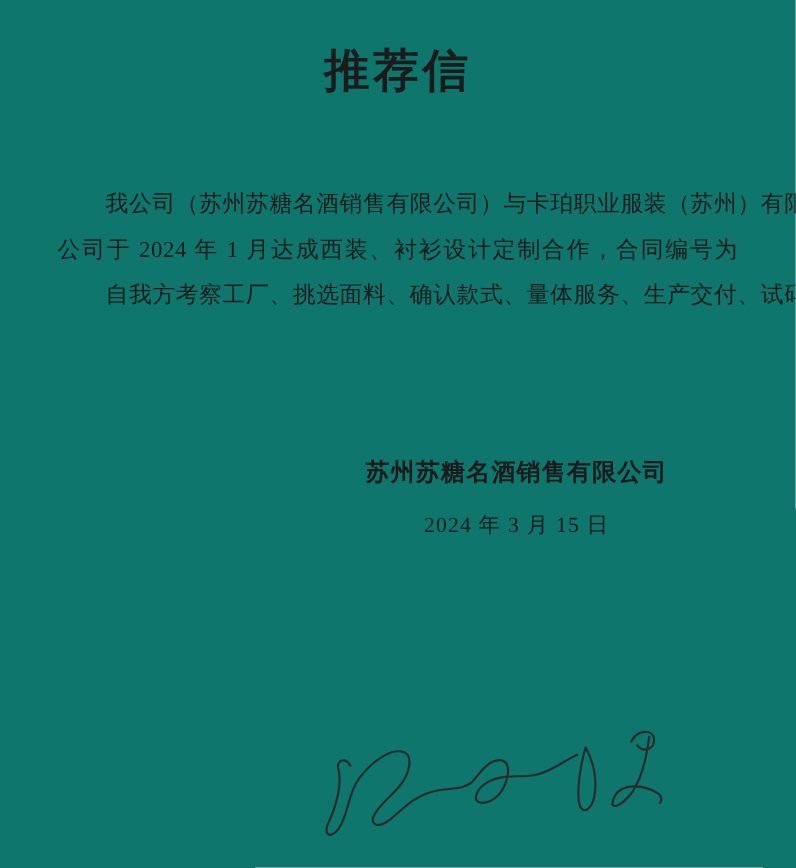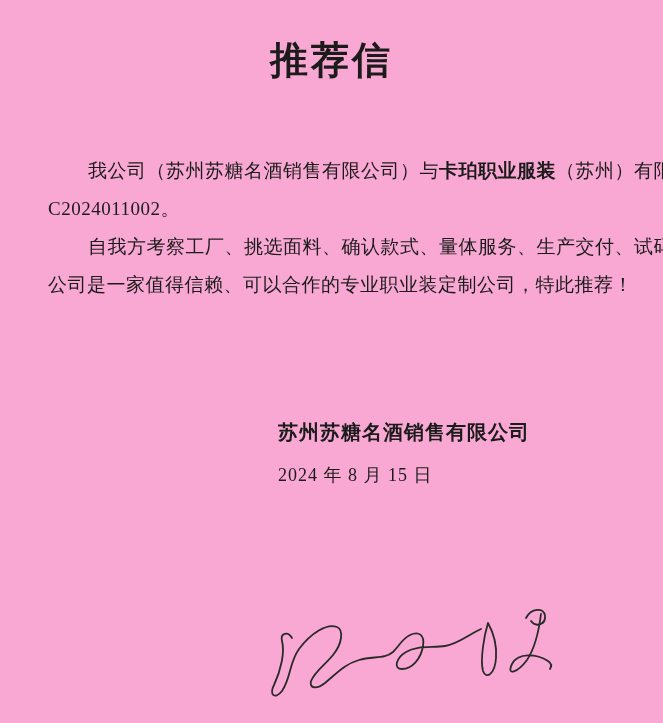--- a/index.html
+++ b/index.html
@@ -5,21 +5,21 @@
   html, body { margin: 0; padding: 0; }
   body {
     width: 663px; height: 723px;
     background: #ffffff;
     overflow: hidden;
     font-family: "Liberation Serif", "DejaVu Serif", serif;
   }
   .page {
     position: relative;
     width: 663px; height: 723px;
-    background: #f9a8d4;
+    background: #0f766e;
     color: #1b1b1b;
   }
   .title {
     margin: 0;
     padding-top: 38px;
     text-align: center;
     font-size: 38px;
     font-weight: 700;
     letter-spacing: 3px;
     line-height: 44px;
@@ -34,25 +34,25 @@
     text-align: justify;
     text-align-last: justify;
     text-justify: inter-ideograph;
     height: 38px;
     white-space: nowrap;
   }
   .line.endp {
     text-align-last: left;
   }
   .line.indent { padding-left: 40px; }
-  .b { font-weight: 700; }
+  .b { font-weight: 400; }
   .sigblock {
     margin: 116px 80px 0 auto;
     width: 305px;
-    text-align: left;
+    text-align: center;
   }
   .sig-company {
     font-size: 20px;
     font-weight: 700;
     line-height: 24px;
     letter-spacing: 1px;
   }
   .sig-date {
     margin-top: 20px;
     font-size: 18px;
@@ -71,30 +71,29 @@
 </head>
 <body>
 
 <div class="page">
 
   <h1 class="title">推荐信</h1>
 
   <div class="bodytext">
 
     <div class="line indent"><span>我公司（苏州苏糖名酒销售有限公司）与</span><span class="b">卡珀职业服装</span><span>（苏州）有限</span></div>
-    <div class="line endp">C2024011002。</div>
+    <div class="line">公司于 2024 年 1 月达成西装、衬衫设计定制合作，合同编号为</div>
 
     <div class="line indent">自我方考察工厂、挑选面料、确认款式、量体服务、生产交付、试码</div>
-    <div class="line endp">公司是一家值得信赖、可以合作的专业职业装定制公司，特此推荐！</div>
 
   </div>
 
   <div class="sigblock">
     <div class="sig-company">苏州苏糖名酒销售有限公司</div>
-    <div class="sig-date">2024 年 8 月 15 日</div>
+    <div class="sig-date">2024 年 3 月 15 日</div>
   </div>
 
   <svg class="handsig" viewBox="0 0 332 118" fill="none" stroke="#2a2a2a" stroke-width="1.8" stroke-linecap="round" stroke-linejoin="round">
 
     <path d="M54,36
       C50,29 42,31 44,39
       C47,50 43,68 36,83
       C31,93 37,98 44,89
       C53,76 51,61 61,47
       C73,31 89,21 99,25

